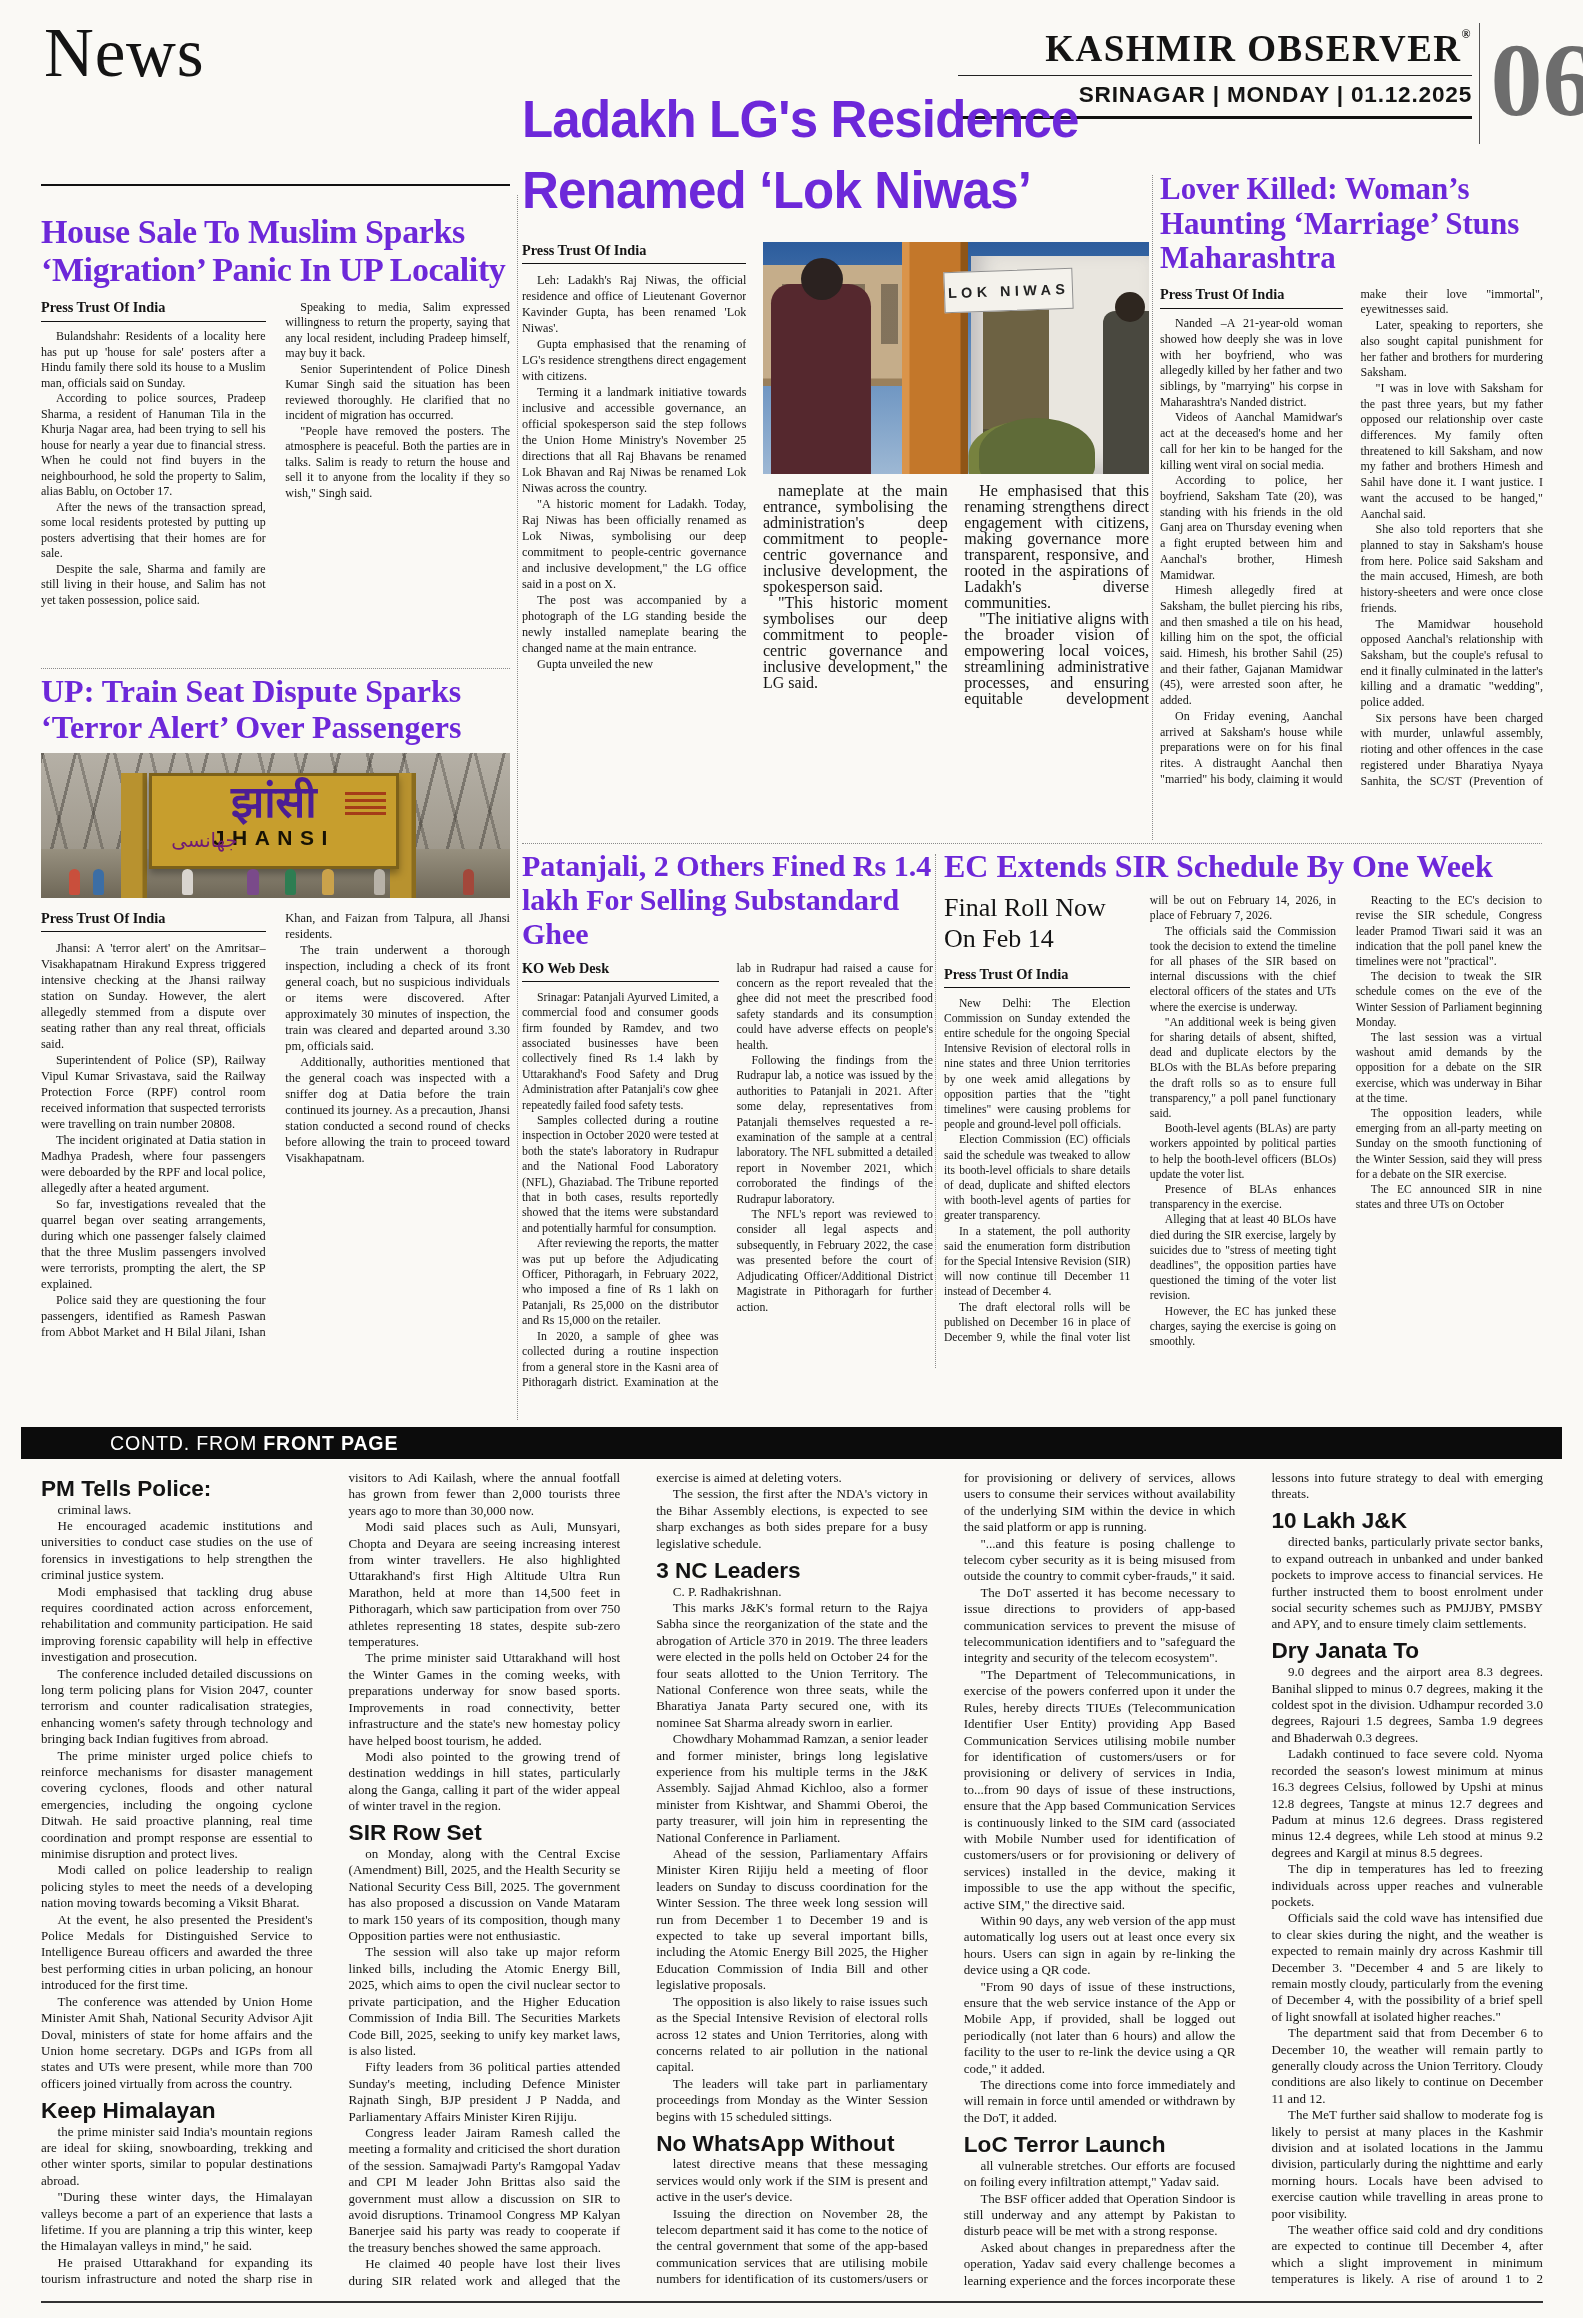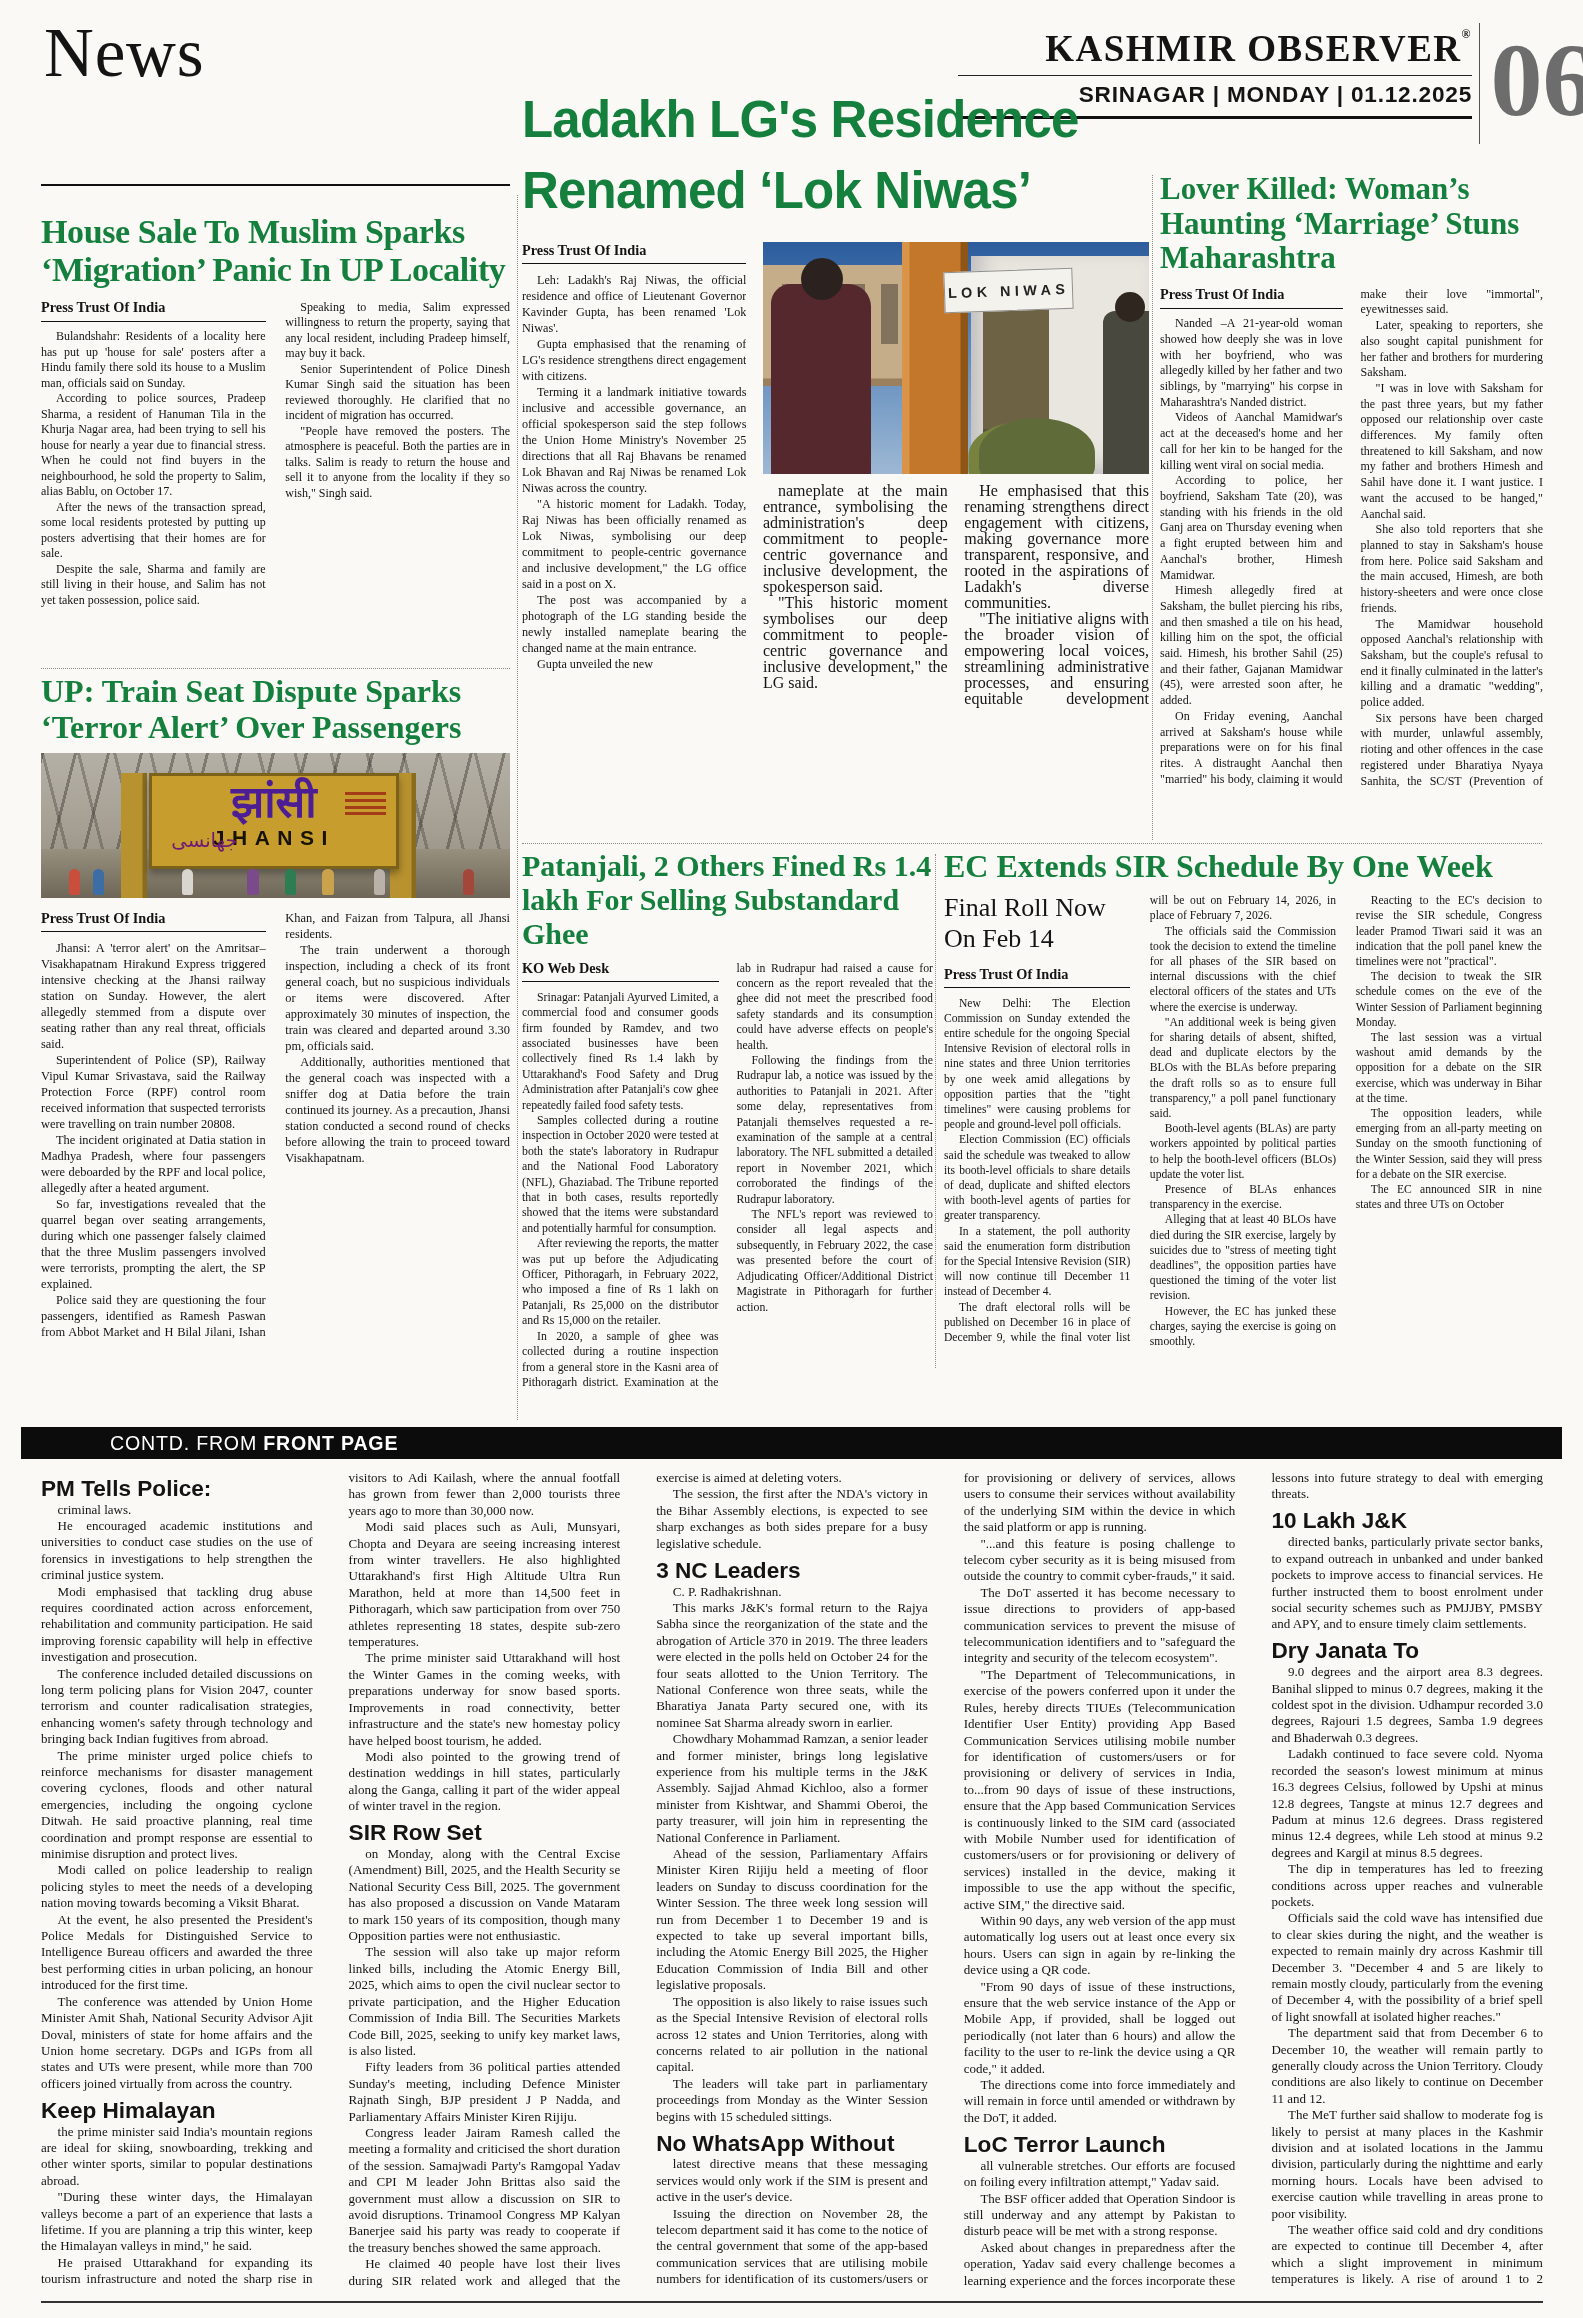--- a/index.html
+++ b/index.html
@@ -14,21 +14,21 @@
              white-space:nowrap;}
   .mast-name .reg{font-size:12px;vertical-align:top;}
   .mast-rule{height:1.5px;background:#222;margin:4.5px 0 6px;}
   .dateline{font-family:"Liberation Sans",sans-serif;font-weight:700;font-size:22.6px;letter-spacing:0.8px;}
   .mast-rule2{height:3px;background:#111;margin-top:7.5px;}
   .pagenum-box{position:absolute;left:1479px;top:22.6px;height:121px;border-left:1.5px solid #555;
                padding-left:10.6px;}
   .pagenum{font-family:"Liberation Serif",serif;font-weight:700;font-size:104px;line-height:113px;color:#6d6d6d;}
   
   article{position:absolute;}
-  .hl{font-family:"Liberation Serif",serif;font-weight:700;margin:0;color:#15803d;}
+  .hl{font-family:"Liberation Serif",serif;font-weight:700;margin:0;color:#6d28d9;}
   .hl-house{font-size:34px;line-height:1.12;letter-spacing:-0.4px;}
   .hl-ladakh{font-family:"Liberation Sans",sans-serif;font-size:51px;line-height:1.4;letter-spacing:-0.8px;}
   .hl-lover{font-size:31px;line-height:1.12;}
   .hl-train{font-size:32px;line-height:1.13;}
   .hl-pat{font-size:30px;line-height:1.14;}
   .hl-ec{font-size:32px;line-height:1.1;}
   .byline{font-weight:700;font-size:14.3px;border-bottom:1.5px solid #111;padding-bottom:5.3px;
           margin:0 0 7.5px;break-inside:avoid;}
   .kicker{font-weight:400;font-size:26px;line-height:1.18;margin:0 0 12px;font-family:"Liberation Serif",serif;}
   .para{margin:0;text-align:justify;text-indent:15px;}
@@ -319,21 +319,21 @@
       <p class="para">The directions come into force immediately and will remain in force until amended or withdrawn by the DoT, it added.</p>
       <h3 class="sub-head">LoC Terror Launch</h3>
       <p class="para">all vulnerable stretches. Our efforts are focused on foiling every infiltration attempt," Yadav said.</p>
       <p class="para">The BSF officer added that Operation Sindoor is still underway and any attempt by Pakistan to disturb peace will be met with a strong response.</p>
       <p class="para">Asked about changes in preparedness after the operation, Yadav said every challenge becomes a learning experience and the forces incorporate these lessons into future strategy to deal with emerging threats.</p>
       <h3 class="sub-head">10 Lakh J&amp;K</h3>
       <p class="para">directed banks, particularly private sector banks, to expand outreach in unbanked and under banked pockets to improve access to financial services. He further instructed them to boost enrolment under social security schemes such as PMJJBY, PMSBY and APY, and to ensure timely claim settlements.</p>
       <h3 class="sub-head">Dry Janata To</h3>
       <p class="para">9.0 degrees and the airport area 8.3 degrees. Banihal slipped to minus 0.7 degrees, making it the coldest spot in the division. Udhampur recorded 3.0 degrees, Rajouri 1.5 degrees, Samba 1.9 degrees and Bhaderwah 0.3 degrees.</p>
       <p class="para">Ladakh continued to face severe cold. Nyoma recorded the season's lowest minimum at minus 16.3 degrees Celsius, followed by Upshi at minus 12.8 degrees, Tangste at minus 12.7 degrees and Padum at minus 12.6 degrees. Drass registered minus 12.4 degrees, while Leh stood at minus 9.2 degrees and Kargil at minus 8.5 degrees.</p>
-      <p class="para">The dip in temperatures has led to freezing conditions across upper reaches and vulnerable pockets.</p>
+      <p class="para">The dip in temperatures has led to freezing individuals across upper reaches and vulnerable pockets.</p>
       <p class="para">Officials said the cold wave has intensified due to clear skies during the night, and the weather is expected to remain mainly dry across Kashmir till December 3. "December 4 and 5 are likely to remain mostly cloudy, particularly from the evening of December 4, with the possibility of a brief spell of light snowfall at isolated higher reaches."</p>
       <p class="para">The department said that from December 6 to December 10, the weather will remain partly to generally cloudy across the Union Territory. Cloudy conditions are also likely to continue on December 11 and 12.</p>
       <p class="para">The MeT further said shallow to moderate fog is likely to persist at many places in the Kashmir division and at isolated locations in the Jammu division, particularly during the nighttime and early morning hours. Locals have been advised to exercise caution while travelling in areas prone to poor visibility.</p>
       <p class="para">The weather office said cold and dry conditions are expected to continue till December 4, after which a slight improvement in minimum temperatures is likely. A rise of around 1 to 2 degrees Celsius in night temperatures is expected after December 4, it said.</p>
     </div>
   <div class="bottom-rule"></div>
 
 </div>
 
 

